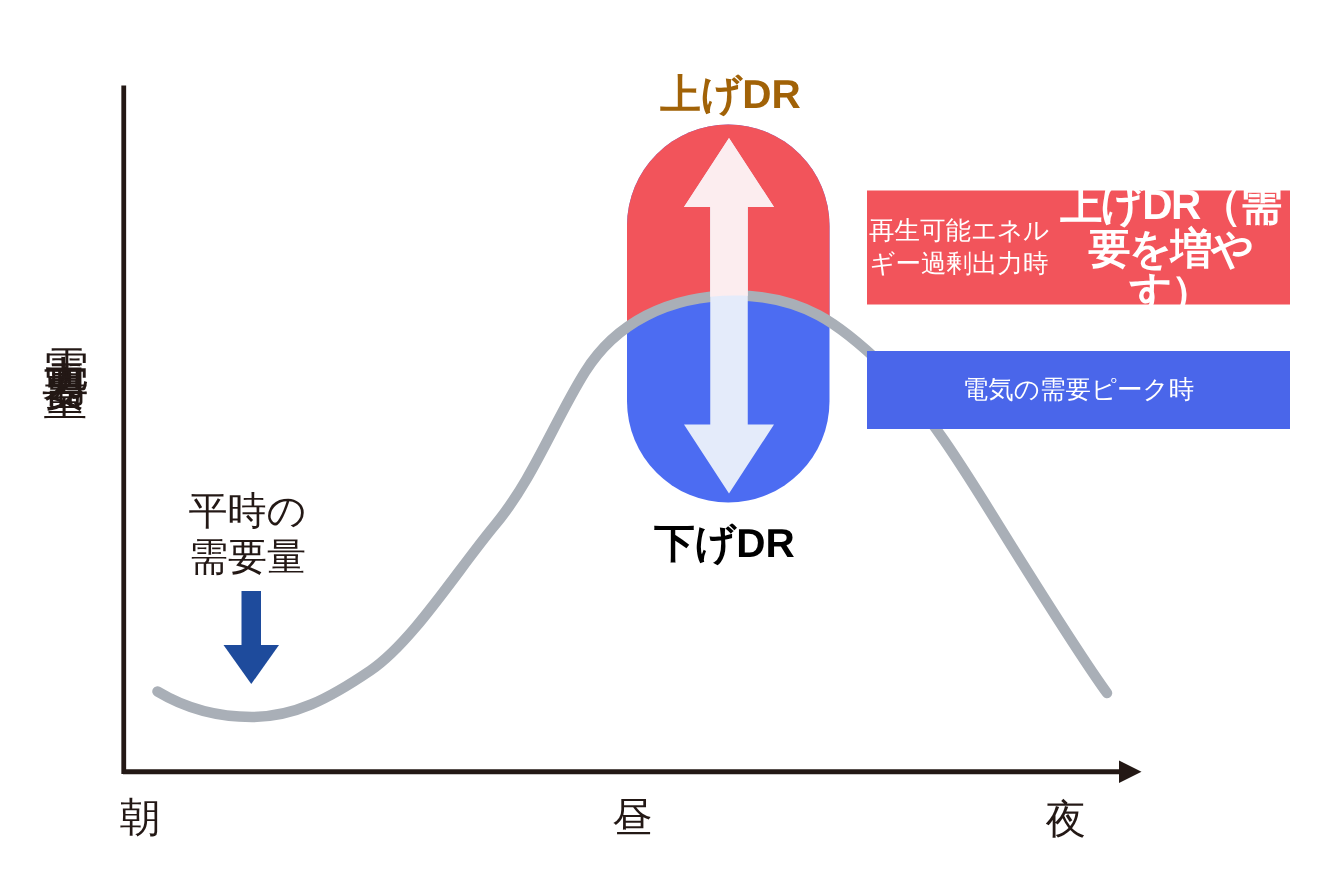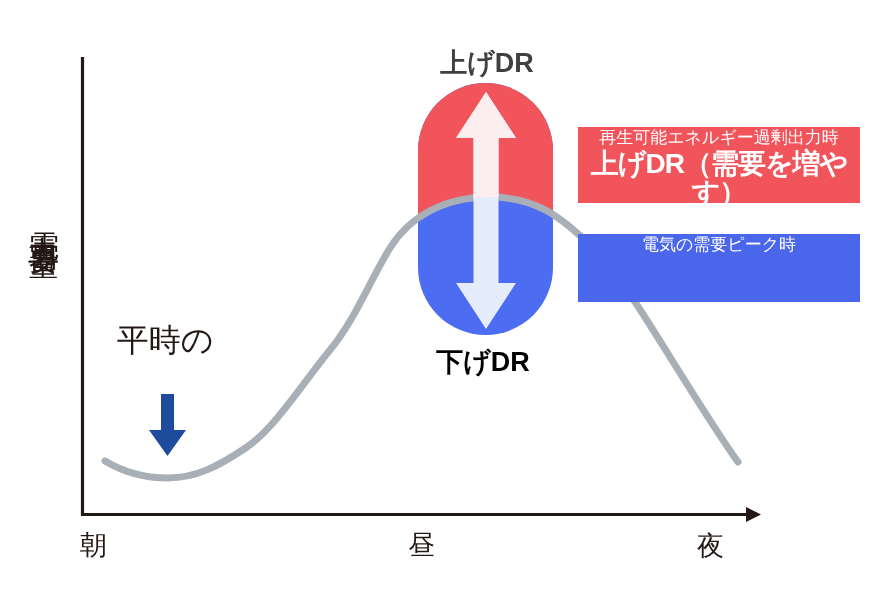--- a/index.html
+++ b/index.html
@@ -12,32 +12,32 @@
   .y-label{
     left:22px;top:207px;writing-mode:vertical-rl;text-orientation:upright;
     font-size:31px;letter-spacing:5px;color:#231815;
   }
   .x-tick{font-size:27px;color:#231815;}
   .x-tick-morning{left:80px;top:527px;}
   .x-tick-noon{left:408px;top:527px;}
   .x-tick-night{left:697px;top:528px;}
   .normal-demand{
     position:absolute;left:104px;top:325px;width:122px;text-align:center;
-    font-size:32px;line-height:31px;color:#231815;
+    font-size:26px;line-height:31px;color:#231815;
   }
   .up-dr-label{left:433px;top:45px;width:108px;text-align:center;
-    font-size:27px;font-weight:600;color:#404040;}
+    font-size:27px;font-weight:600;color:#a16207;}
   .down-dr-label{left:429px;top:344px;width:108px;text-align:center;
     font-size:27px;font-weight:600;color:#000000;}
   .callout{
-    position:absolute;left:578px;width:282px;display:flex;flex-direction:column;
-    align-items:center;color:#ffffff;text-align:center;
+    position:absolute;left:578px;width:282px;display:flex;flex-direction:row;
+    align-items:center;justify-content:center;color:#ffffff;text-align:center;
   }
   .callout-up{top:127px;height:76px;background:#F2545B;}
-  .callout-down{top:234px;height:68px;background:#4A66EA;}
+  .callout-down{top:234px;height:52px;background:#4A66EA;}
   .callout-line1{font-size:17px;line-height:22px;font-weight:500;}
   .callout-line2{font-size:28px;line-height:29px;font-weight:700;letter-spacing:-1px;}
 </style>
 </head>
 <body>
 
 <div class="canvas">
 
   <svg width="887" height="591" viewBox="0 0 887 591">
     <defs>
@@ -82,20 +82,21 @@
   </svg>
 
   <div class="txt y-label">電力需要量</div>
 
   <div class="txt x-tick x-tick-morning">朝</div>
   <div class="txt x-tick x-tick-noon">昼</div>
   <div class="txt x-tick x-tick-night">夜</div>
 
   <div class="normal-demand">
     <div>平時の</div>
+    <div>需要量</div>
   </div>
 
   <div class="txt up-dr-label">上げDR</div>
   <div class="txt down-dr-label">下げDR</div>
 
   <div class="callout callout-up">
     <div class="callout-line1">再生可能エネルギー過剰出力時</div>
     <div class="callout-line2">上げDR（需要を増やす）</div>
   </div>
 

